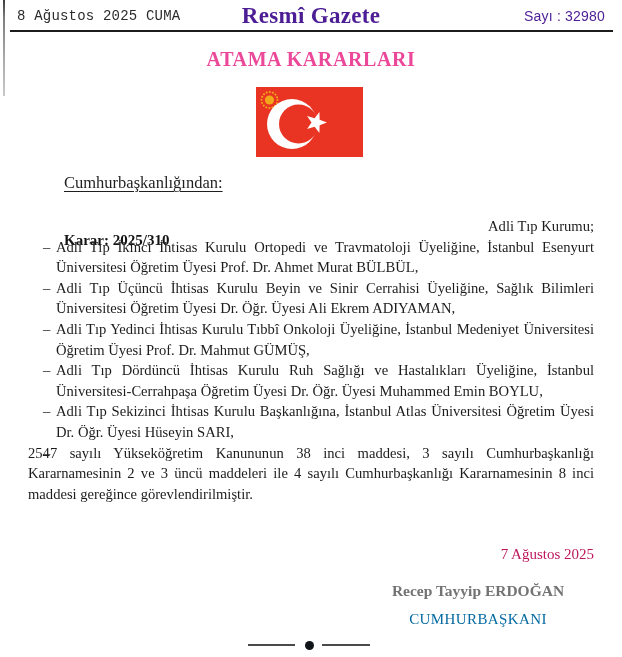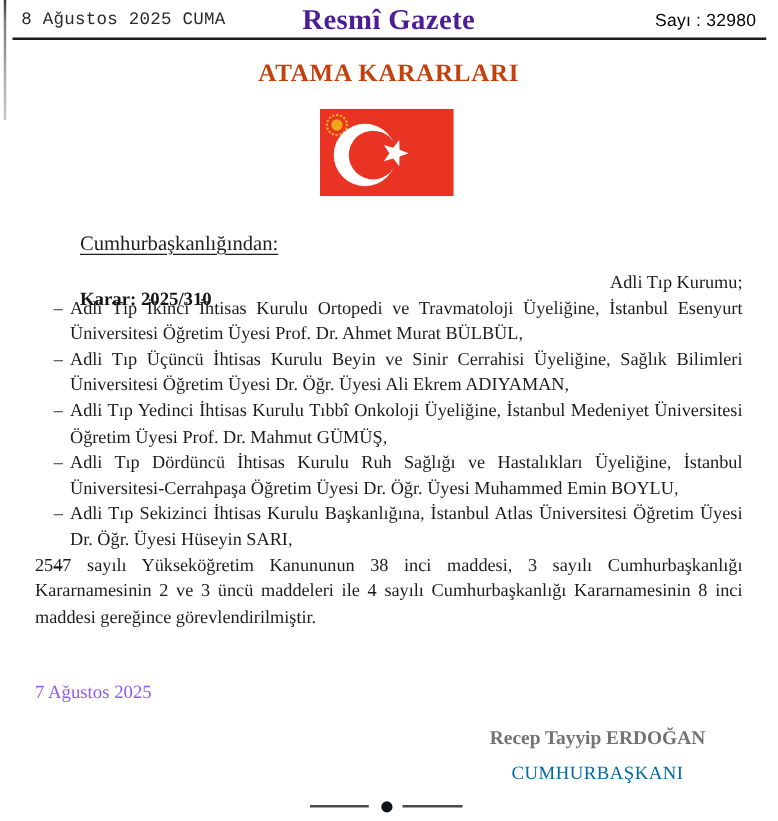--- a/index.html
+++ b/index.html
@@ -22,55 +22,55 @@
   }
   .hdr-center{
     position:absolute;left:0;right:0;top:3px;
     text-align:center;
     font-family:"Liberation Serif", serif;
     font-weight:bold;font-size:23px;color:#4c1d95;letter-spacing:.3px;
   }
   .hdr-right{
     position:absolute;right:17px;top:8px;
     font-family:"Liberation Sans", sans-serif;
-    font-size:14px;color:#000000;letter-spacing:.2px;
+    font-size:14px;color:#4c1d95;letter-spacing:.2px;
   }
   .hdr-rule{
     position:absolute;left:10px;top:30px;width:603px;height:2px;
     background:#1c1c1c;
   }
   .section-title{
     position:absolute;left:0;right:0;top:48px;
     text-align:center;font-weight:bold;font-size:20px;
-    letter-spacing:.6px;color:#c2410c;
+    letter-spacing:.6px;color:#ec4899;
   }
   .flag{
     position:absolute;left:256px;top:87px;width:107px;height:70px;
   }
   .flag svg{display:block;width:107px;height:70px;}
   .decree-from{
-    position:absolute;left:64px;top:185px;
+    position:absolute;left:64px;top:173px;
     font-size:16.5px;color:#1f1f1f;
     text-decoration:underline;text-underline-offset:3px;
   }
   .decree-number{
     position:absolute;left:64px;top:196px;
     font-size:15px;font-weight:bold;color:#141414;margin-top:36px;
   }
   .body{
     position:absolute;left:28px;top:216px;width:566px;
     font-size:14.6px;line-height:20.6px;color:#1c1c1c;
   }
   .intro{text-align:right;}
   .item{position:relative;padding-left:28px;text-align:justify;}
   .item .dash{position:absolute;left:15px;top:0;}
   .closing{text-align:justify;}
   .date-line{
     position:absolute;left:28px;top:546px;width:566px;
-    text-align:left;font-size:15px;color:#8b5cf6;
+    text-align:right;font-size:15px;color:#be185d;
   }
   .sig{
     position:absolute;left:360px;top:582px;width:236px;
     text-align:center;
   }
   .sig-name{font-size:15.5px;font-weight:bold;color:#737373;}
   .sig-title{margin-top:11px;font-size:15px;letter-spacing:.4px;color:#0369a1;}
   .divider{
     position:absolute;left:248px;top:639px;width:122px;height:12px;
     display:flex;align-items:center;

